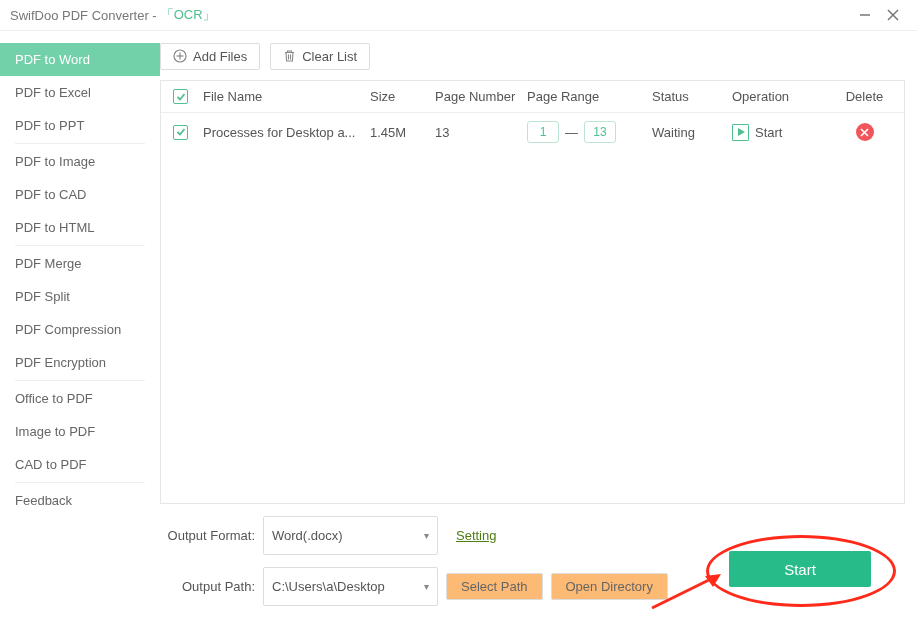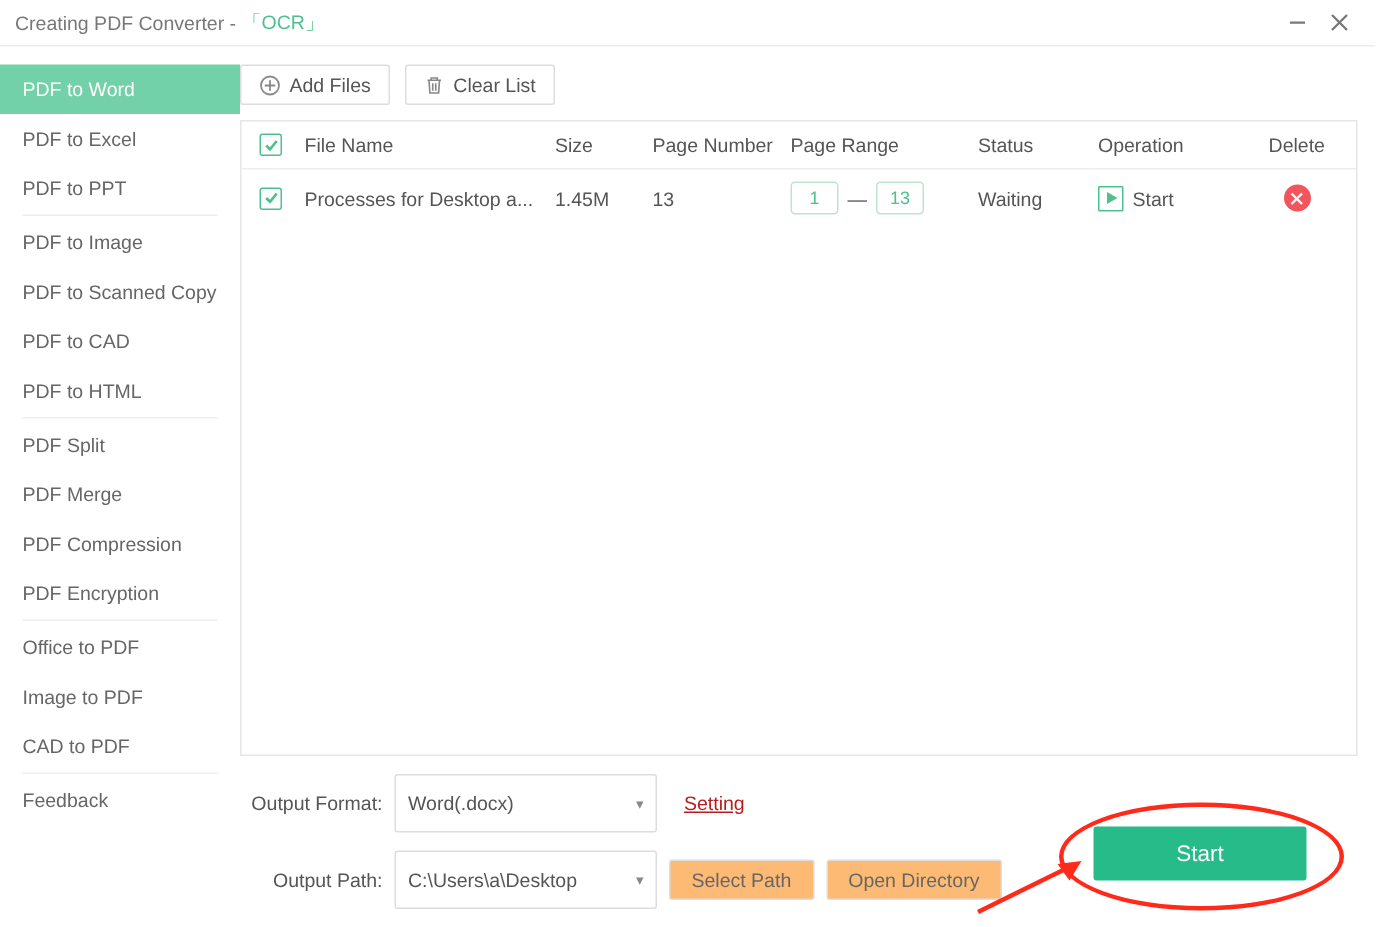--- a/index.html
+++ b/index.html
@@ -12,21 +12,21 @@
 .titlebar .spacer{flex:1}
 .titlebar .winbtn{width:28px;height:28px;display:flex;align-items:center;justify-content:center;cursor:pointer}
 .hr{height:1px;background:#eee}
 .main{display:flex;height:calc(100% - 31px)}
 .sidebar{width:160px;padding-top:12px}
 .side-item{padding:9px 15px;color:#666;cursor:pointer;white-space:nowrap}
 .side-item.active{background:#72d1a8;color:#fff}
 .side-sep{height:1px;background:#eee;margin:1px 15px}
 .content{flex:1;padding:12px 12px 0 0;display:flex;flex-direction:column}
 .toolbar{display:flex;gap:10px;margin-bottom:10px}
-.btn{border:1px solid #ddd;background:#fff;padding:5px 12px;display:flex;align-items:flex-end;gap:6px;cursor:pointer;border-radius:2px;color:#666}
+.btn{border:1px solid #ddd;background:#fff;padding:5px 12px;display:flex;align-items:flex-start;gap:6px;cursor:pointer;border-radius:2px;color:#666}
 .btn .ico{display:inline-flex}
 .table{border:1px solid #e6e6e6;flex:1;overflow:hidden}
 .trow{display:flex;align-items:center;padding:8px 12px}
 .trow.header{border-bottom:1px solid #eee;color:#888}
 .col-check{width:30px;display:flex;align-items:center}
 .col-name{flex:1;min-width:0;white-space:nowrap;overflow:hidden;text-overflow:ellipsis}
 .col-size{width:65px}
 .col-page{width:92px}
 .col-range{width:125px;display:flex;align-items:center;gap:6px}
 .col-status{width:80px}
@@ -35,32 +35,32 @@
 .range-input{width:32px;height:22px;border:1px solid #bce5d1;border-radius:3px;text-align:center;color:#4dc08e;font-size:12px}
 .checkbox{width:15px;height:15px;border:1.5px solid #4dc08e;border-radius:2px;display:inline-flex;align-items:center;justify-content:center;cursor:pointer}
 .checkbox svg{display:block}
 .play-icon{width:17px;height:17px;border:1.5px solid #4dc08e;display:inline-flex;align-items:center;justify-content:center;border-radius:1px}
 .delete-btn{width:18px;height:18px;border-radius:50%;background:#f1565c;display:inline-flex;align-items:center;justify-content:center;margin:0 auto;cursor:pointer}
 .bottom{padding:12px 0;display:flex;flex-direction:column;gap:12px}
 .brow{display:flex;align-items:center;gap:8px}
 .blabel{width:95px;text-align:right;color:#555}
 .select{border:1px solid #ddd;height:39px;display:flex;align-items:center;padding:0 8px;min-width:175px;justify-content:space-between;cursor:pointer;border-radius:2px;color:#666;background:#fff}
 .select .caret{font-size:10px;color:#888}
-.link{color:#b91c1c;text-decoration:underline;cursor:pointer;margin-left:10px}
+.link{color:#4d7c0f;text-decoration:underline;cursor:pointer;margin-left:10px}
 .smallbtn{border:1px solid #ddd;padding:5px 14px;cursor:pointer;border-radius:2px;color:#666;background:#fdba74}
 .start-btn{position:absolute;right:46px;bottom:31px;width:142px;height:36px;background:#26bb89;color:#fff;font-size:15px;display:flex;align-items:center;justify-content:center;cursor:pointer;border-radius:2px}
 .annotation{position:absolute;pointer-events:none}
 .ellipse{position:absolute;right:21px;bottom:11px;width:190px;height:72px;border:3px solid #ff2a1a;border-radius:50%}
 .arrow{position:absolute;right:190px;bottom:8px;width:80px;height:40px}
 </style>
 </head>
 <body>
 
 <div class="titlebar">
-  <span class="title">Creating PDF Converter -</span>
+  <span class="title">SwifDoo PDF Converter -</span>
   <span class="ocr">OCR</span>
   <span class="spacer"></span>
   <span class="winbtn">
       <svg width="12" height="12">
         <line x1="1" y1="6" x2="11" y2="6" stroke="#777" stroke-width="1.5"></line>
       </svg>
     </span>
   <span class="winbtn">
       <svg width="12" height="12">
         <line x1="1" y1="1" x2="11" y2="11" stroke="#777" stroke-width="1.5"></line>
@@ -70,26 +70,25 @@
 </div>
 <div class="hr"></div>
 
 <div class="main">
   <div class="sidebar" id="sidebar">
       <div class="side-item active">PDF to Word</div>
       <div class="side-item">PDF to Excel</div>
       <div class="side-item">PDF to PPT</div>
       <div class="side-sep"></div>
       <div class="side-item">PDF to Image</div>
-      <div class="side-item">PDF to Scanned Copy</div>
       <div class="side-item">PDF to CAD</div>
       <div class="side-item">PDF to HTML</div>
       <div class="side-sep"></div>
+      <div class="side-item">PDF Merge</div>
       <div class="side-item">PDF Split</div>
-      <div class="side-item">PDF Merge</div>
       <div class="side-item">PDF Compression</div>
       <div class="side-item">PDF Encryption</div>
       <div class="side-sep"></div>
       <div class="side-item">Office to PDF</div>
       <div class="side-item">Image to PDF</div>
       <div class="side-item">CAD to PDF</div>
       <div class="side-sep"></div>
       <div class="side-item">Feedback</div>
     </div>
   <div class="content">

